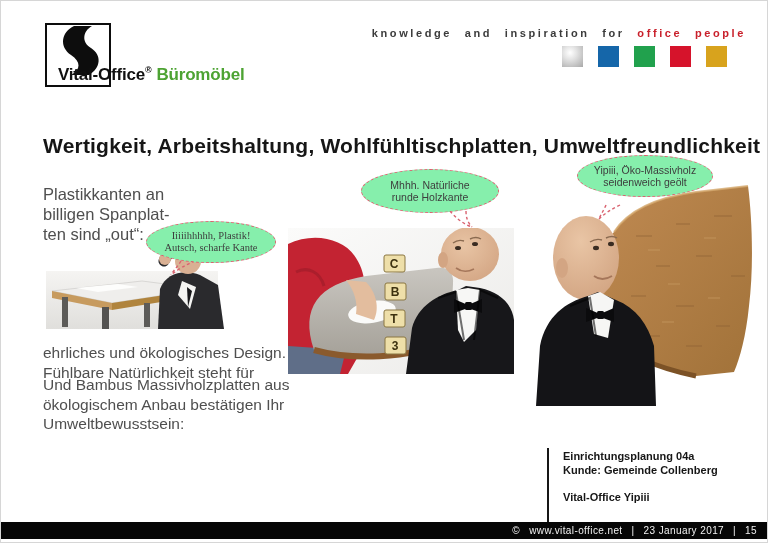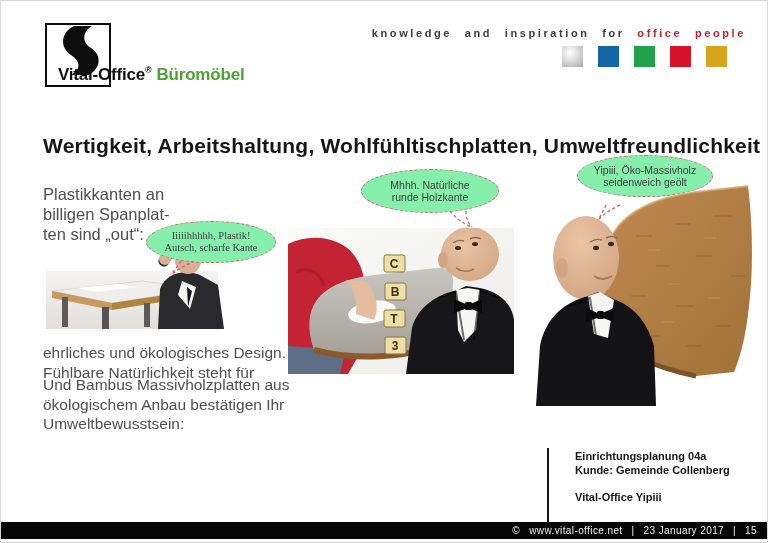--- a/index.html
+++ b/index.html
@@ -29,21 +29,21 @@
   
   .bubble{
     position:absolute;border:1.6px dashed #d9626f;border-radius:50%;background:#86efac;
     display:flex;flex-direction:column;align-items:center;justify-content:center;
     font-size:10.5px;line-height:12.5px;color:#3d3d3d;text-align:center;box-sizing:border-box;z-index:5;
   }
   .tail{position:absolute;z-index:4;}
   .tail path{stroke:#d9626f;stroke-width:1.4;fill:none;stroke-dasharray:3 2.6;}
   
   .proj-rule{left:546px;top:447px;width:2px;height:74px;background:#161616;}
-  .proj-text{left:574px;top:448px;font-size:11px;font-weight:700;color:#161616;line-height:14px;}
+  .proj-text{left:562px;top:448px;font-size:11px;font-weight:700;color:#161616;line-height:14px;}
   .proj-text .gap{height:13px;}
   
   .footer{left:0;top:521px;width:768px;height:17px;background:#060606;display:flex;align-items:center;justify-content:flex-end;padding-right:12px;box-sizing:border-box;font-size:10px;color:#f1f1f1;letter-spacing:0.4px;}
   .footer span{margin-left:9px;}
 </style>
 </head>
 <body>
 
 <div class="slide">
 

